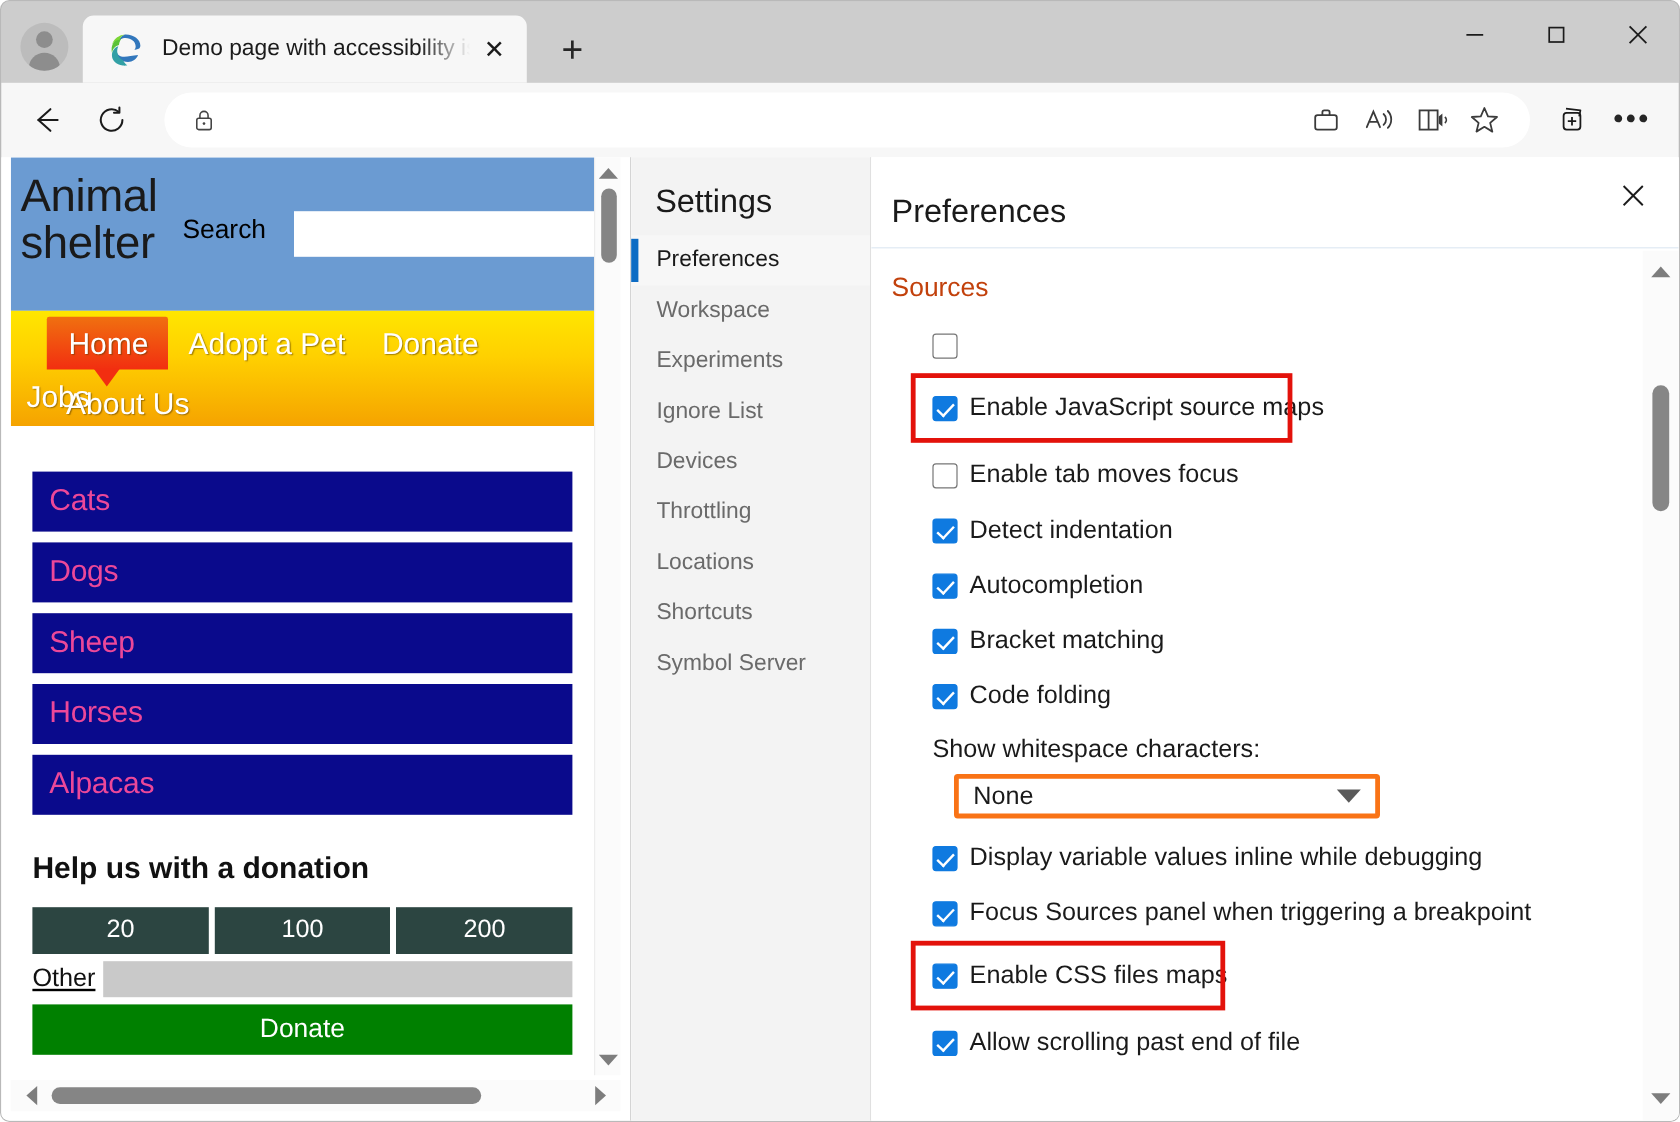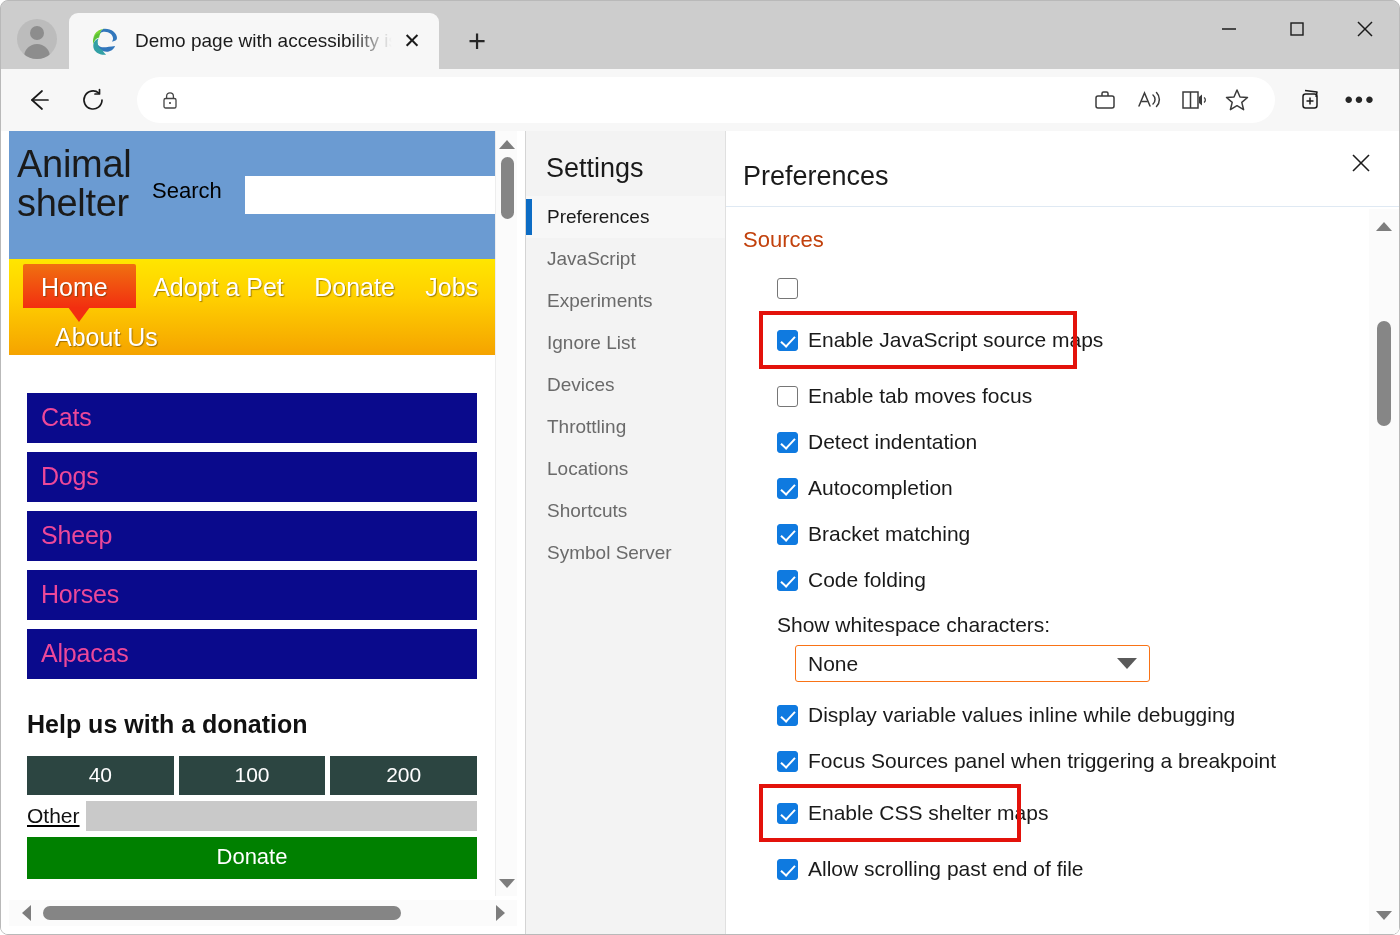--- a/index.html
+++ b/index.html
@@ -197,22 +197,22 @@
     font-size: 25px;
     color: #ffffff;
     text-shadow: 1px 1px 1px rgba(90,60,0,.55);
     padding: 9px 13px 6px 13px;
     vertical-align: top;
   }
   .nav-item.active {
     background: linear-gradient(180deg, #f07010 0%, #f22e10 100%);
     position: relative;
     border-radius: 2px 2px 0 0;
-    padding-left: 18px; padding-right: 28px;
-    margin-left: 14px;
+    padding-left: 18px; padding-right: 16px;
+    margin-left: 30px;
   }
   .nav-item.active::after {
     content: "";
     position: absolute;
     left: 50%; margin-left: -11px; bottom: -14px;
     border-left: 11px solid transparent;
     border-right: 11px solid transparent;
     border-top: 15px solid #f22e10;
   }
   .nav-row2 { position: relative; height: 42px; padding-top: 2px; }
@@ -409,21 +409,21 @@
     white-space: nowrap;
   }
   .select-label {
     font-size: 21px;
     color: #1a1a1a;
     margin: 14px 0 8px 0;
   }
   .select-box {
     margin-left: 18px;
     width: 355px; height: 37px;
-    border: 1px solid #f97316;
+    border: 4px solid #f97316;
     border-radius: 3px;
     background: #ffffff;
     display: flex; align-items: center;
     padding: 0 12px;
     position: relative;
   }
   .select-value { font-size: 21px; color: #1a1a1a; }
   .select-caret {
     margin-left: auto;
     width: 0; height: 0;
@@ -610,21 +610,21 @@
           <div class="animal-item">Cats</div>
           <div class="animal-item">Dogs</div>
           <div class="animal-item">Sheep</div>
           <div class="animal-item">Horses</div>
           <div class="animal-item">Alpacas</div>
         </div>
 
         <div class="donation">
           <h2>Help us with a donation</h2>
           <div class="amount-row">
-            <button class="amount-btn">40</button>
+            <button class="amount-btn">20</button>
             <button class="amount-btn">100</button>
             <button class="amount-btn">200</button>
           </div>
           <div class="other-row">
             <span class="other-label">Other</span>
             <input class="other-input" type="text" value="" style="">
           </div>
           <button class="donate-btn">Donate</button>
         </div>
 
@@ -649,21 +649,21 @@
             <div class="tri-right"></div>
           </div>
       </div>
     </div>
 
     <div class="devtools">
 
       <div class="dt-sidebar">
         <h1>Settings</h1>
         <div class="dt-nav-item selected">Preferences</div>
-        <div class="dt-nav-item">JavaScript</div>
+        <div class="dt-nav-item">Workspace</div>
         <div class="dt-nav-item">Experiments</div>
         <div class="dt-nav-item">Ignore List</div>
         <div class="dt-nav-item">Devices</div>
         <div class="dt-nav-item">Throttling</div>
         <div class="dt-nav-item">Locations</div>
         <div class="dt-nav-item">Shortcuts</div>
         <div class="dt-nav-item">Symbol Server</div>
       </div>
 
       <div class="dt-main">
@@ -725,21 +725,21 @@
               <span class="pref-label">Display variable values inline while debugging</span>
             </div>
 
             <div class="pref-row">
               <span class="cbx on"></span>
               <span class="pref-label">Focus Sources panel when triggering a breakpoint</span>
             </div>
 
             <div class="pref-row boxed css-box">
               <span class="cbx on"></span>
-              <span class="pref-label">Enable CSS shelter maps</span>
+              <span class="pref-label">Enable CSS files maps</span>
             </div>
 
             <div class="pref-row">
               <span class="cbx on"></span>
               <span class="pref-label">Allow scrolling past end of file</span>
             </div>
           </div>
         </div>
 
         <div class="dt-vscroll">

